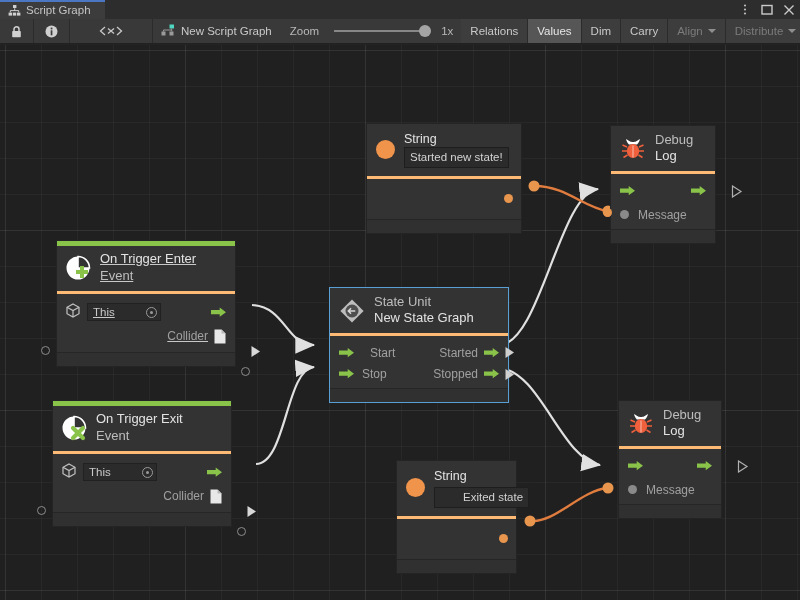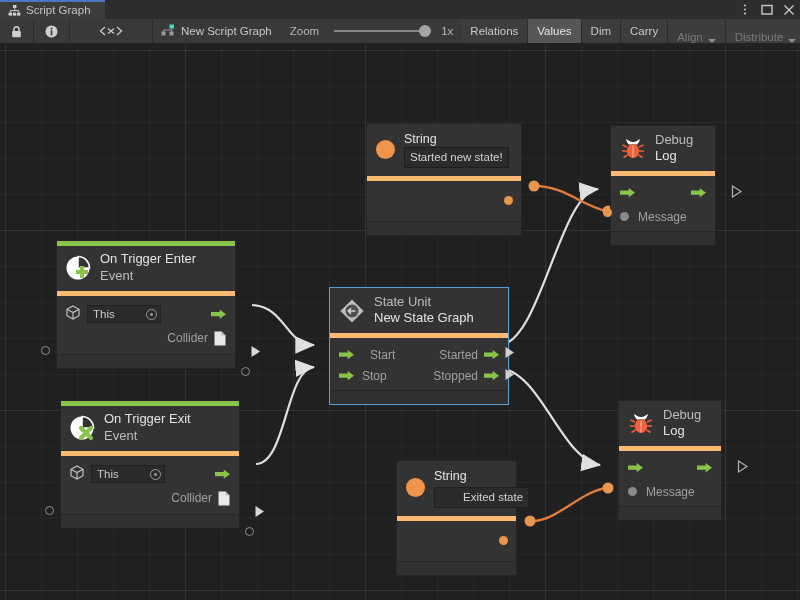--- a/index.html
+++ b/index.html
@@ -42,21 +42,21 @@
   .tb-btn {
     display: flex; align-items: center; justify-content: center;
     padding: 0 9px;
     color: #c9c9c9; font-size: 11.5px;
     border-right: 1px solid #2b2b2b;
     background: #3d3d3d;
     white-space: nowrap;
   }
   .tb-btn.flat { background: transparent; border-right: 1px solid #2b2b2b; }
   .tb-btn.active { background: #565656; color: #e6e6e6; }
-  .tb-btn.disabled { color: #7b7b7b; align-items: flex-end; }
+  .tb-btn.disabled { color: #7b7b7b; }
   .graph-name {
     display: flex; align-items: center; gap: 6px;
     padding: 0 10px 0 8px; color: #c9c9c9; font-size: 11.5px;
     white-space: nowrap;
   }
   .zoom-wrap {
     display: flex; align-items: center; gap: 15px;
     padding: 0 8px; color: #b8b8b8; font-size: 11.5px;
     white-space: nowrap;
   }
@@ -92,21 +92,21 @@
     background: #333333;
     border: 1px solid #242424;
     color: #c8c8c8;
   }
   .node.selected { border: 1px solid #5a9fd4; }
   .node-accent { height: 5px; background: #8ac34a; }
   .node-head {
     display: flex; align-items: center; gap: 9px;
     padding: 7px 10px 8px 9px;
     background: #333333;
-    border-bottom: 5px solid #fdba74;
+    border-bottom: 3px solid #fdba74;
   }
   .node-head .titles { display: flex; flex-direction: column; justify-content: center; }
   .node-title-sm { font-size: 13px; color: #bdbdbd; line-height: 1.25; }
   .node-title-lg { font-size: 13px; color: #e3e3e3; line-height: 1.3; }
   .node-body { padding: 6px 0 4px 0; background: #333333; }
   .node-foot { height: 14px; background: #303030; border-top: 1px solid #262626; }
 
   .row { display: flex; align-items: center; min-height: 21px; padding: 0 9px; }
   .row.space { justify-content: space-between; }
   .row-right { display: flex; align-items: center; gap: 6px; margin-left: auto; }
@@ -321,21 +321,21 @@
       </div>
       <div class="node-foot"></div>
       <span class="tri-hollow" style="left:110px; top:59px;">
         <svg width="12" height="13" viewBox="0 0 12 13">
             <path d="M1.5 1 L10 6.5 L1.5 12 Z" fill="none" stroke="#b0b0b0" stroke-width="1.2"></path>
           </svg>
       </span>
       <span class="dot-orange-sm" style="position:absolute; left:-8px; top:82px;"></span>
     </div>
 
-    <div class="node" style="left:56px; top:195px; width:180px;">
+    <div class="node" style="left:56px; top:195px; width:180px;text-decoration:underline;">
       <div class="node-accent"></div>
       <div class="node-head" style="padding:5px 9px 7px 8px;">
         <span class="icon-sq">
           <svg width="26" height="26" viewBox="0 0 26 26">
             <path d="M13 13 L13 1.5 A11.5 11.5 0 1 0 24.5 13 Z" fill="#ffffff"></path>
             <path d="M13 13 L13 1.5 A11.5 11.5 0 0 1 24.5 13 Z" fill="none" stroke="#ffffff" stroke-width="1.6"></path>
             <rect x="11" y="15" width="12" height="4" fill="#8ac34a"></rect>
             <rect x="15" y="11" width="4" height="12" fill="#8ac34a"></rect>
           </svg>
         </span>
@@ -427,21 +427,21 @@
             <path d="M1.5 1 L10 6.5 L1.5 12 Z" fill="#d0d0d0"></path>
           </svg>
       </span>
       <span class="tri-hollow" style="left:164px; top:80px;">
         <svg width="12" height="13" viewBox="0 0 12 13">
             <path d="M1.5 1 L10 6.5 L1.5 12 Z" fill="#d0d0d0"></path>
           </svg>
       </span>
     </div>
 
-    <div class="node" style="left:60px; top:355px; width:180px;">
+    <div class="node" style="left:52px; top:355px; width:180px;">
       <div class="node-accent"></div>
       <div class="node-head" style="padding:5px 9px 7px 8px;">
         <span class="icon-sq">
           <svg width="26" height="26" viewBox="0 0 26 26">
             <path d="M13 13 L13 1.5 A11.5 11.5 0 1 0 24.5 13 Z" fill="#ffffff"></path>
             <path d="M13 13 L13 1.5 A11.5 11.5 0 0 1 24.5 13 Z" fill="none" stroke="#ffffff" stroke-width="1.6"></path>
             <path d="M12 13 L22 23 M22 13 L12 23" stroke="#8ac34a" stroke-width="4.2" stroke-linecap="round"></path>
           </svg>
         </span>
         <span class="titles">

